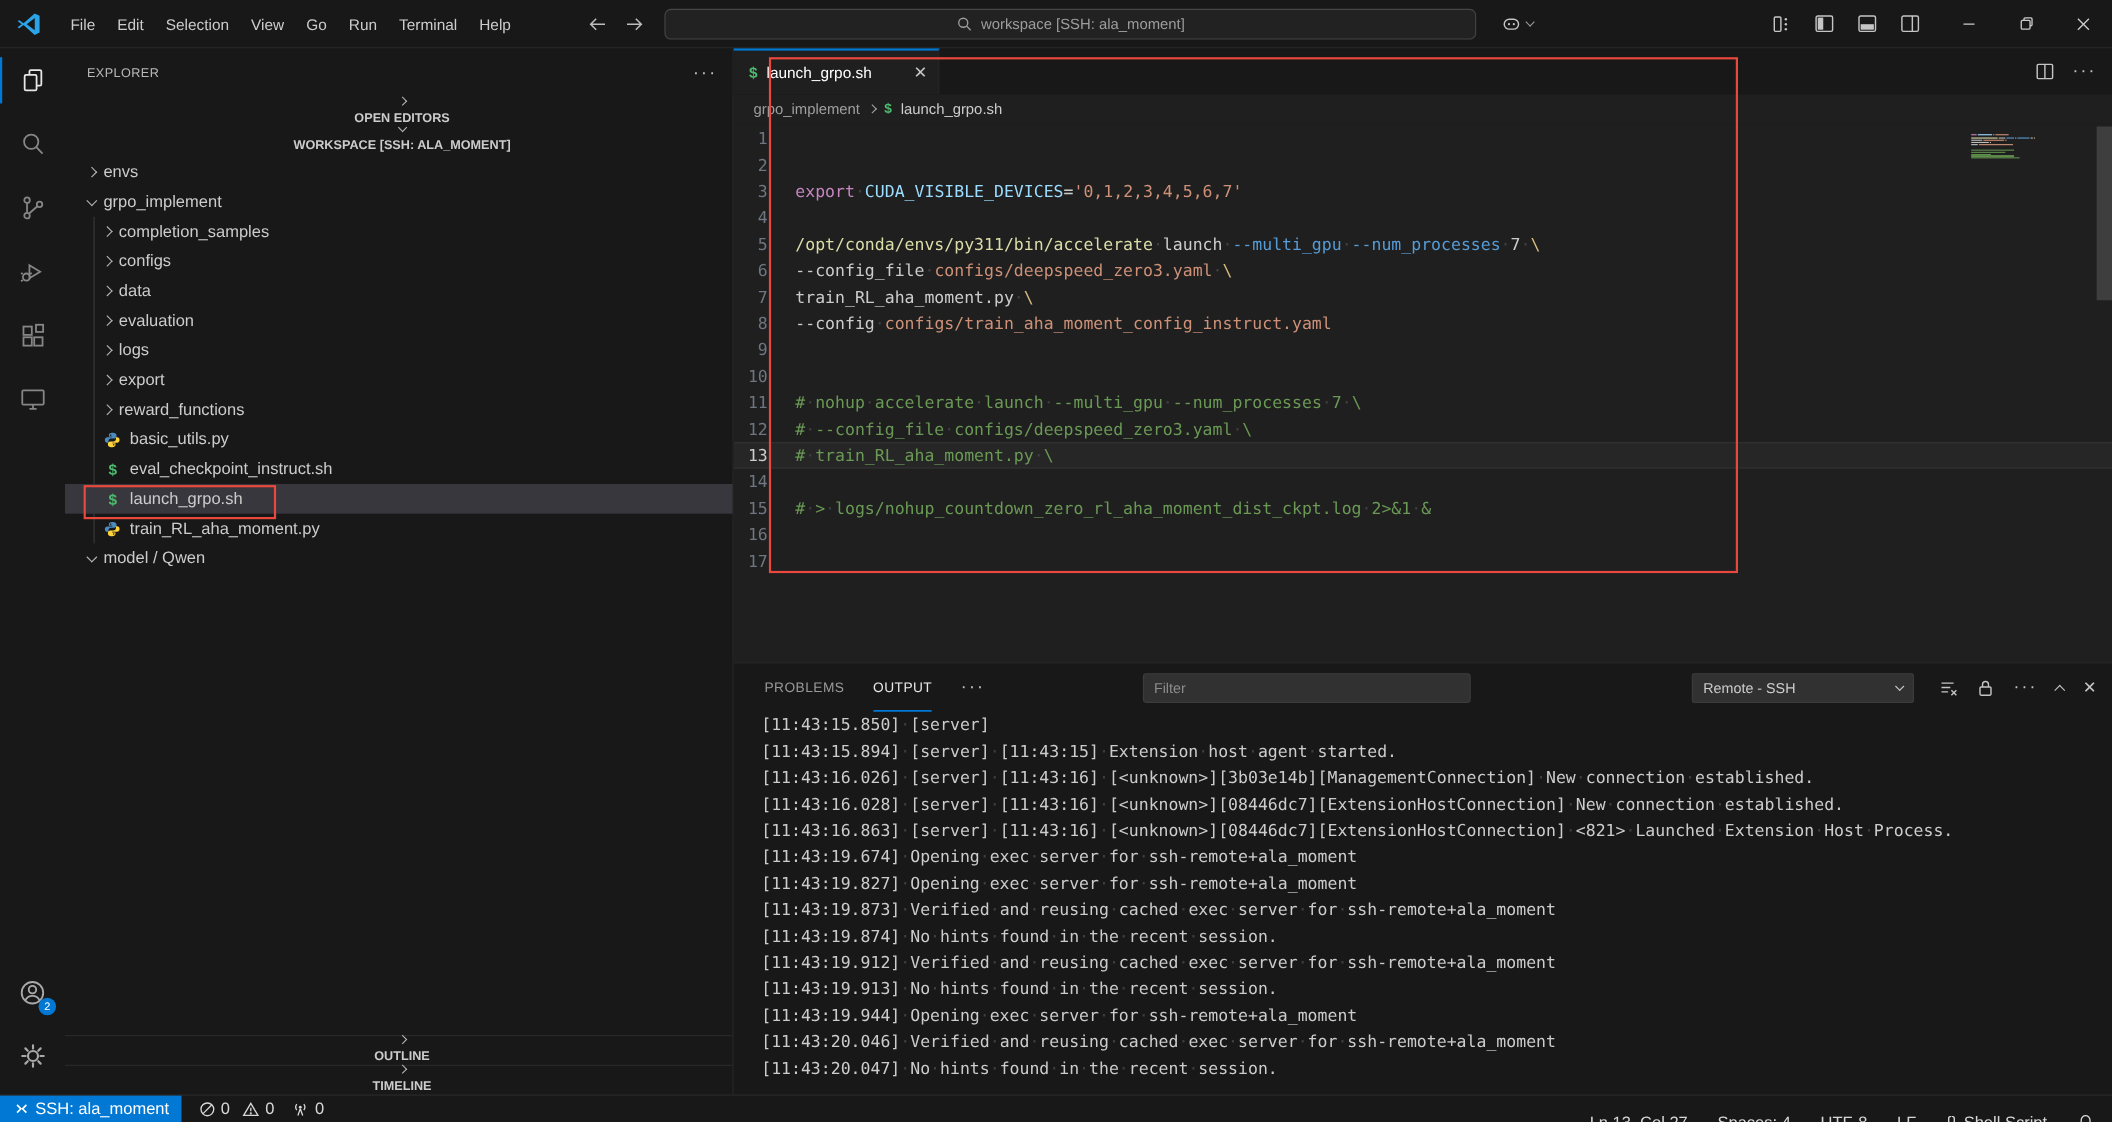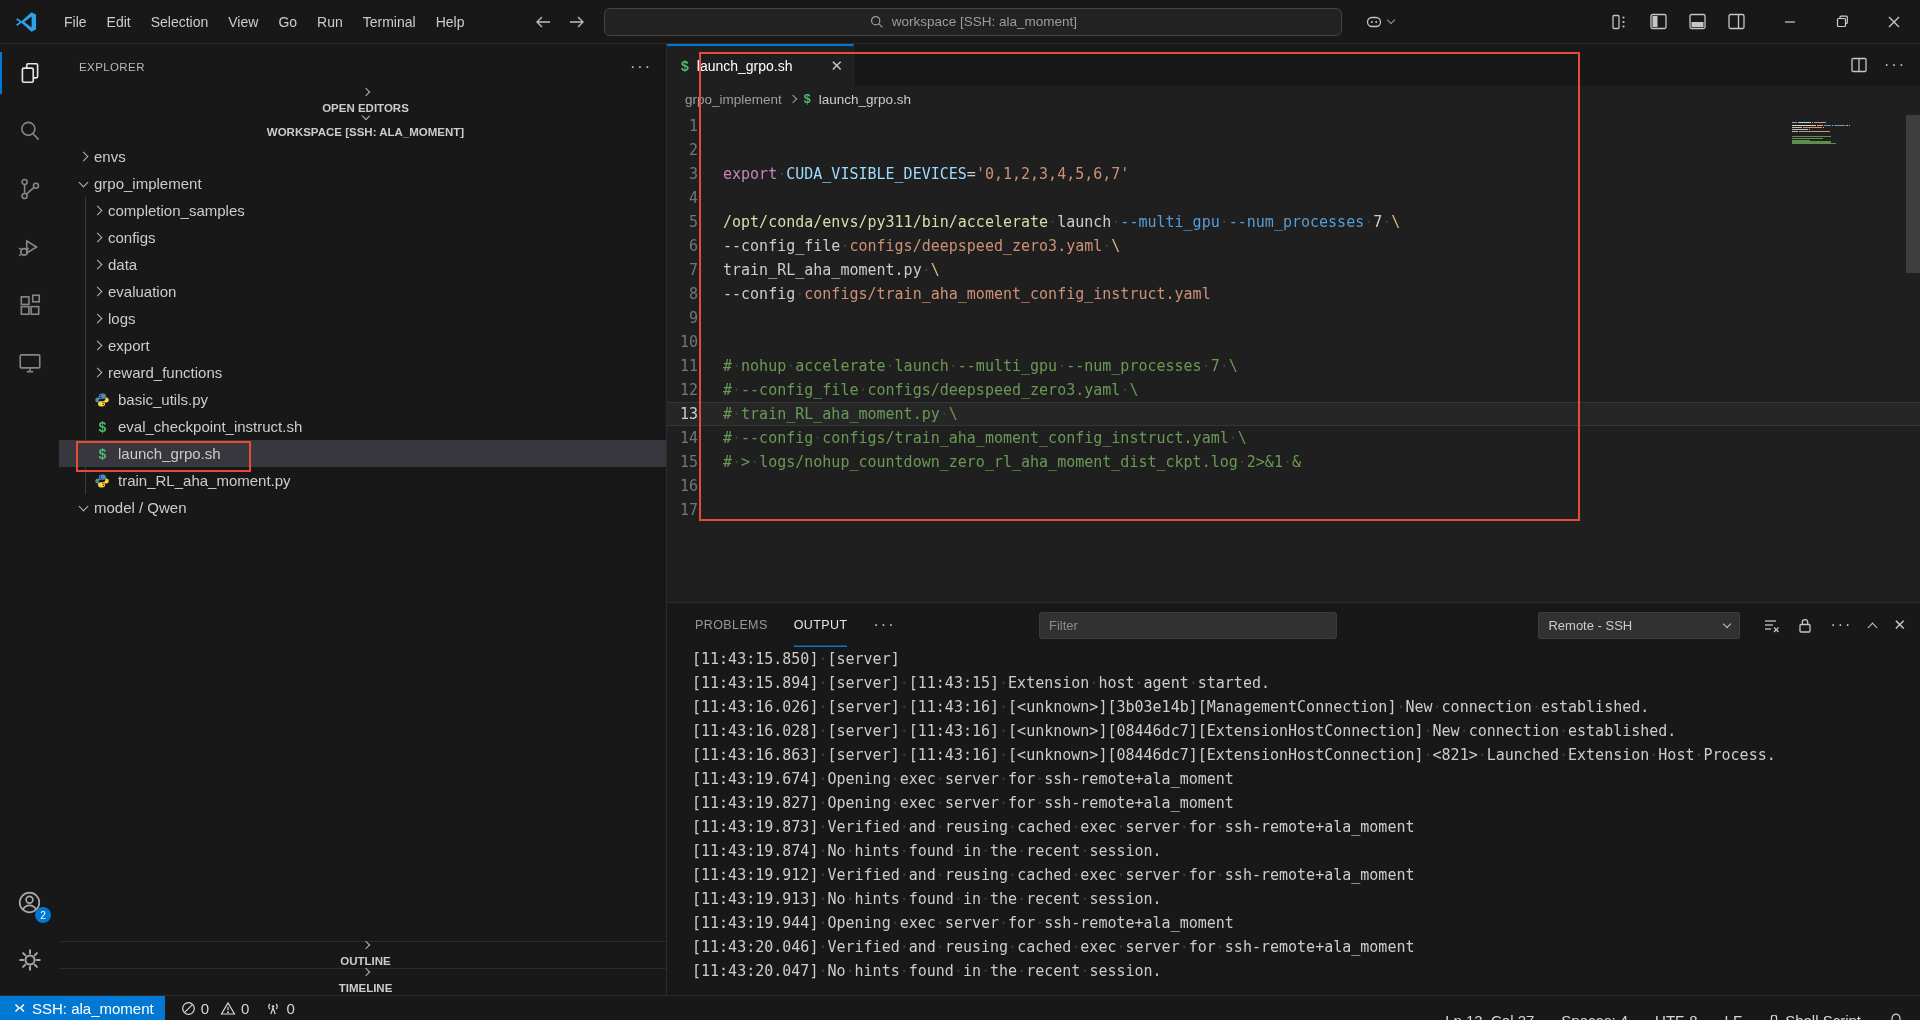--- a/index.html
+++ b/index.html
@@ -371,21 +371,21 @@
         <div class="code-line"><span class="ln">4</span><span></span></div>
         <div class="code-line"><span class="ln">5</span><span><span class="c-fn">/opt/conda/envs/py311/bin/accelerate</span><span class="c-pl"><span class="wsdot">·</span>launch<span class="wsdot">·</span></span><span class="c-flag">--multi_gpu</span><span class="c-pl"><span class="wsdot">·</span></span><span class="c-flag">--num_processes</span><span class="c-pl"><span class="wsdot">·</span>7<span class="wsdot">·</span></span><span class="c-esc">\</span></span></div>
         <div class="code-line"><span class="ln">6</span><span><span class="c-pl">--config_file<span class="wsdot">·</span></span><span class="c-str">configs/deepspeed_zero3.yaml</span><span class="c-esc"><span class="wsdot">·</span>\</span></span></div>
         <div class="code-line"><span class="ln">7</span><span><span class="c-pl">train_RL_aha_moment.py<span class="wsdot">·</span></span><span class="c-esc">\</span></span></div>
         <div class="code-line"><span class="ln">8</span><span><span class="c-pl">--config<span class="wsdot">·</span></span><span class="c-str">configs/train_aha_moment_config_instruct.yaml</span></span></div>
         <div class="code-line"><span class="ln">9</span><span></span></div>
         <div class="code-line"><span class="ln">10</span><span></span></div>
         <div class="code-line"><span class="ln">11</span><span><span class="c-com">#<span class="wsdot">·</span>nohup<span class="wsdot">·</span>accelerate<span class="wsdot">·</span>launch<span class="wsdot">·</span>--multi_gpu<span class="wsdot">·</span>--num_processes<span class="wsdot">·</span>7<span class="wsdot">·</span>\</span></span></div>
         <div class="code-line"><span class="ln">12</span><span><span class="c-com">#<span class="wsdot">·</span>--config_file<span class="wsdot">·</span>configs/deepspeed_zero3.yaml<span class="wsdot">·</span>\</span></span></div>
         <div class="code-line current"><span class="ln">13</span><span><span class="c-com">#<span class="wsdot">·</span>train_RL_aha_moment.py<span class="wsdot">·</span>\</span></span></div>
-        <div class="code-line"><span class="ln">14</span><span><span class="c-com">#<span class="wsdot">·</span>--config<span class="wsdot">·</span>configs/train_aha_moment_config_instruct.yaml<span class="wsdot">·</span>\</span></span></div>
+        <div class="code-line"><span class="ln">14</span></div>
         <div class="code-line"><span class="ln">15</span><span><span class="c-com">#<span class="wsdot">·</span>&gt;<span class="wsdot">·</span>logs/nohup_countdown_zero_rl_aha_moment_dist_ckpt.log<span class="wsdot">·</span>2&gt;&amp;1<span class="wsdot">·</span>&amp;</span></span></div>
         <div class="code-line"><span class="ln">16</span><span></span></div>
         <div class="code-line"><span class="ln">17</span><span></span></div>
       </div>
     <div id="minimap">
         <div class="mm-row"></div>
         <div class="mm-row"></div>
         <div class="mm-row">
           <span class="mm-seg" style="width: 4.76px; background: rgb(197, 134, 192);"></span>
           <span class="mm-seg" style="width: 13.6px; background: rgb(156, 220, 254);"></span>

